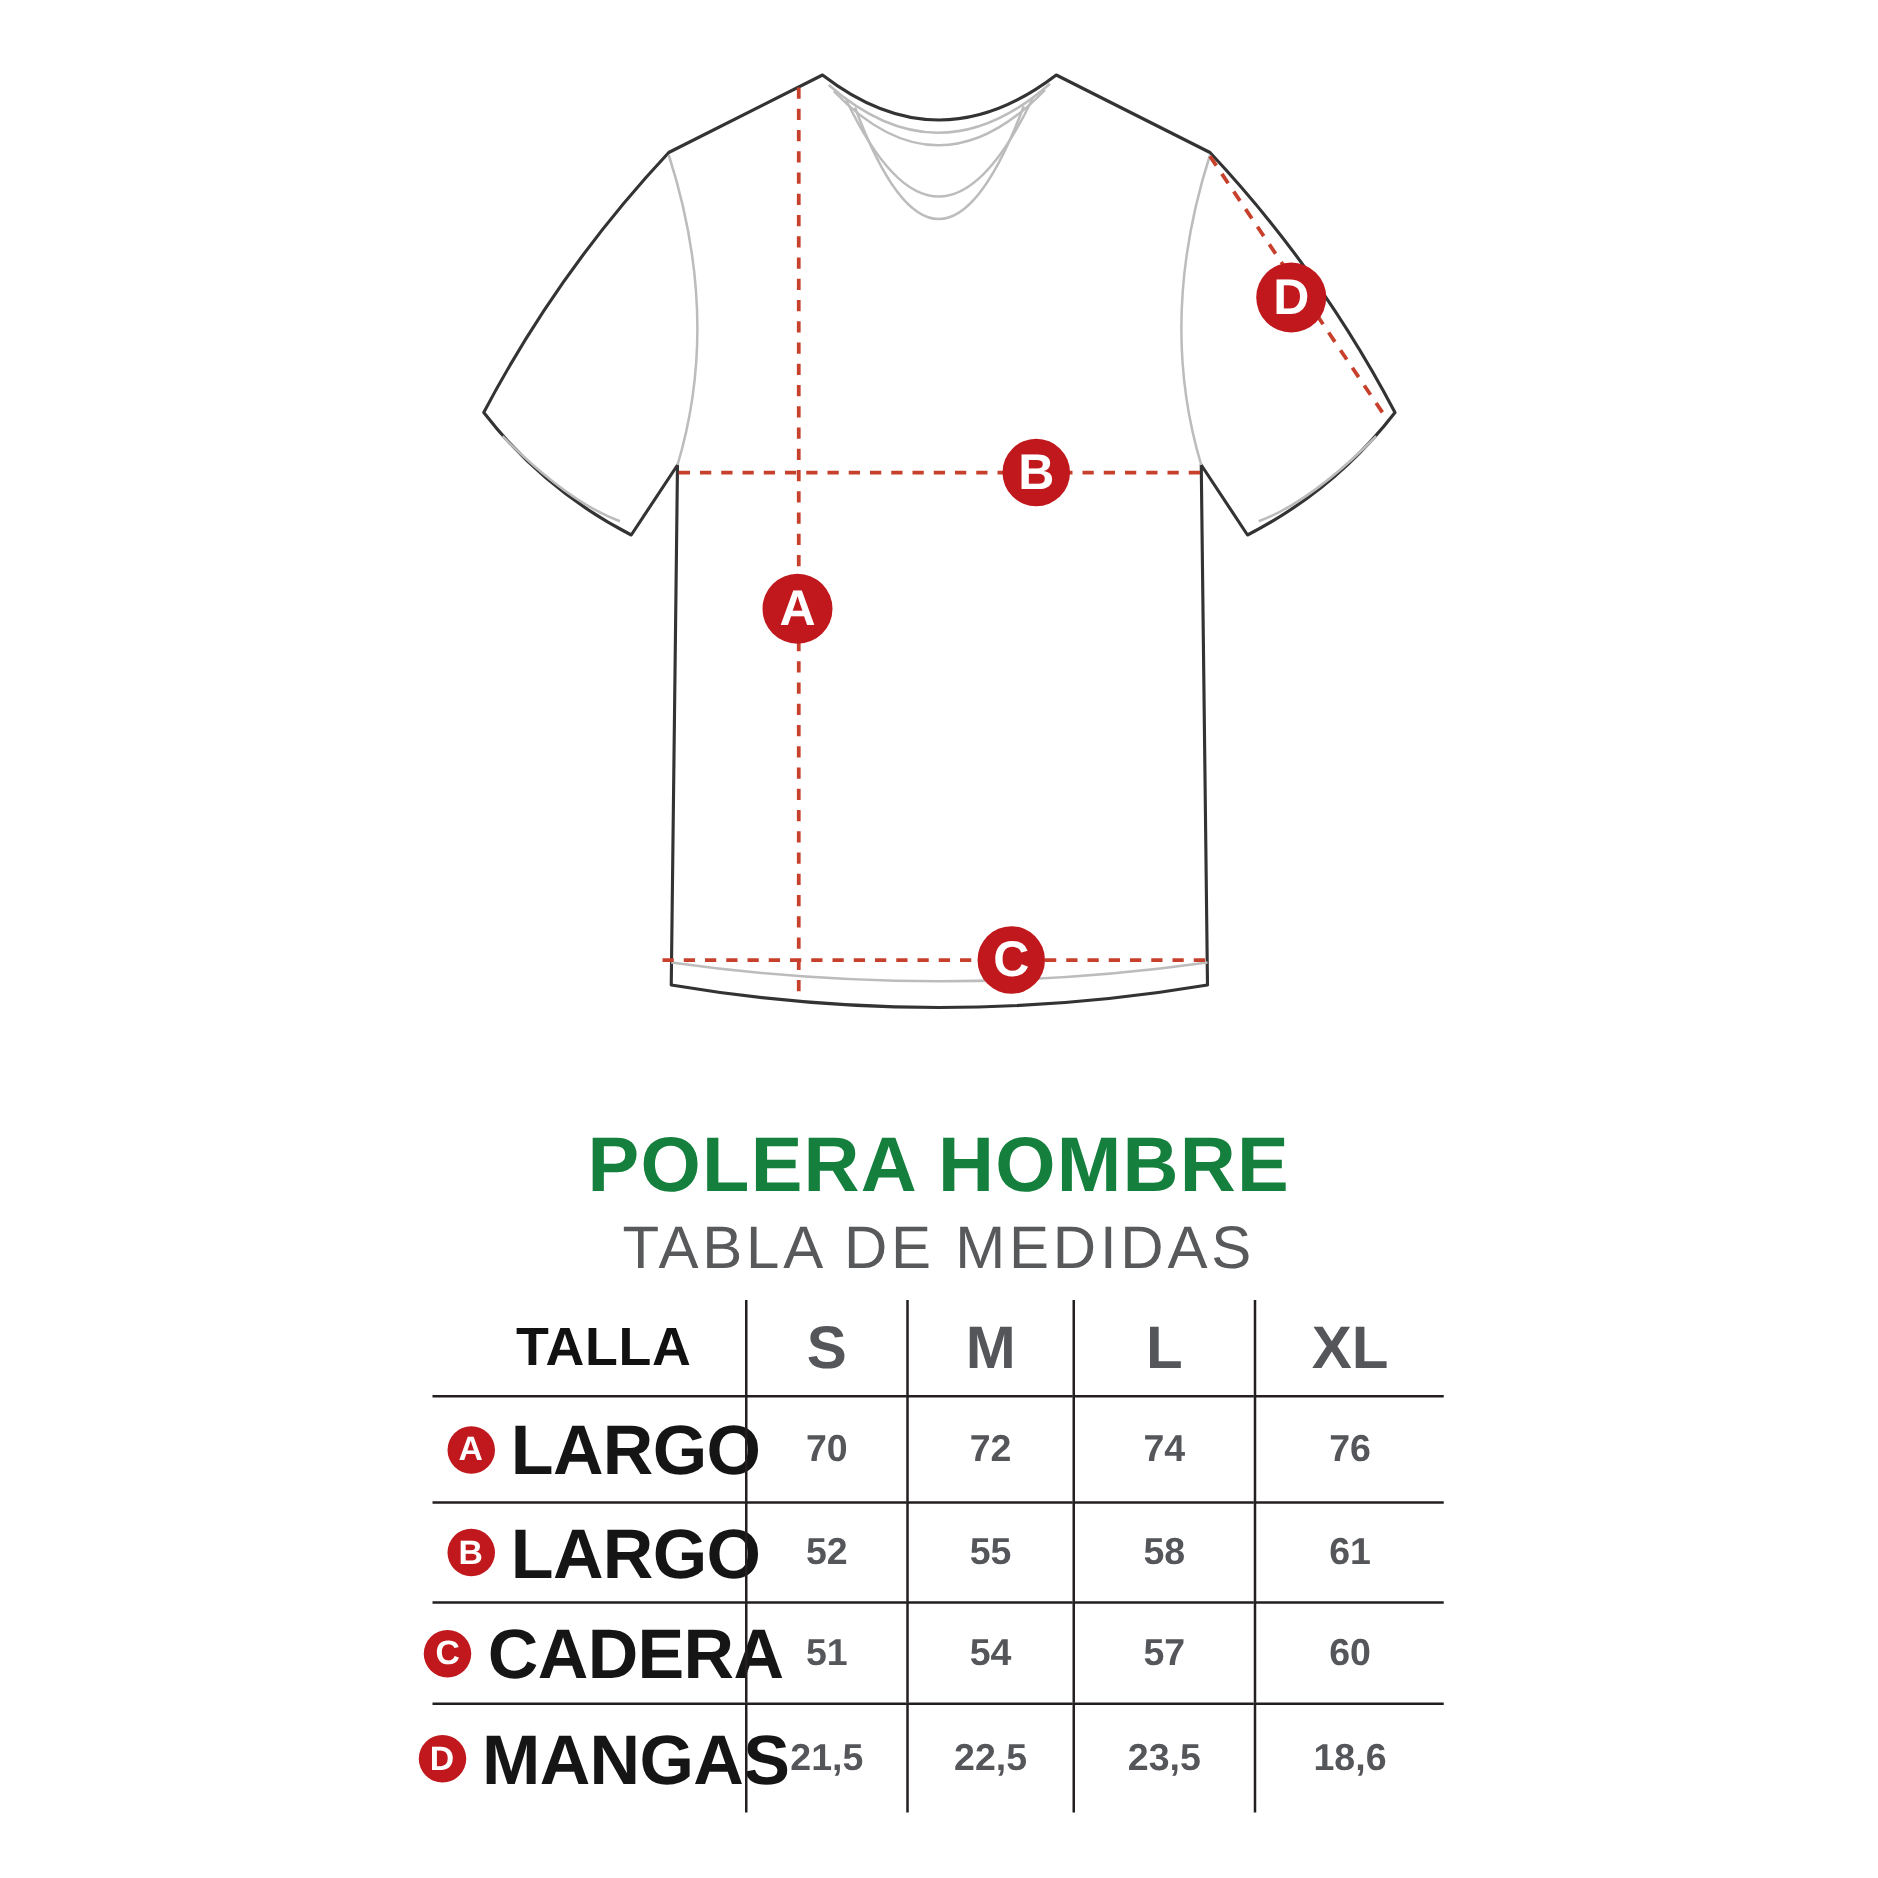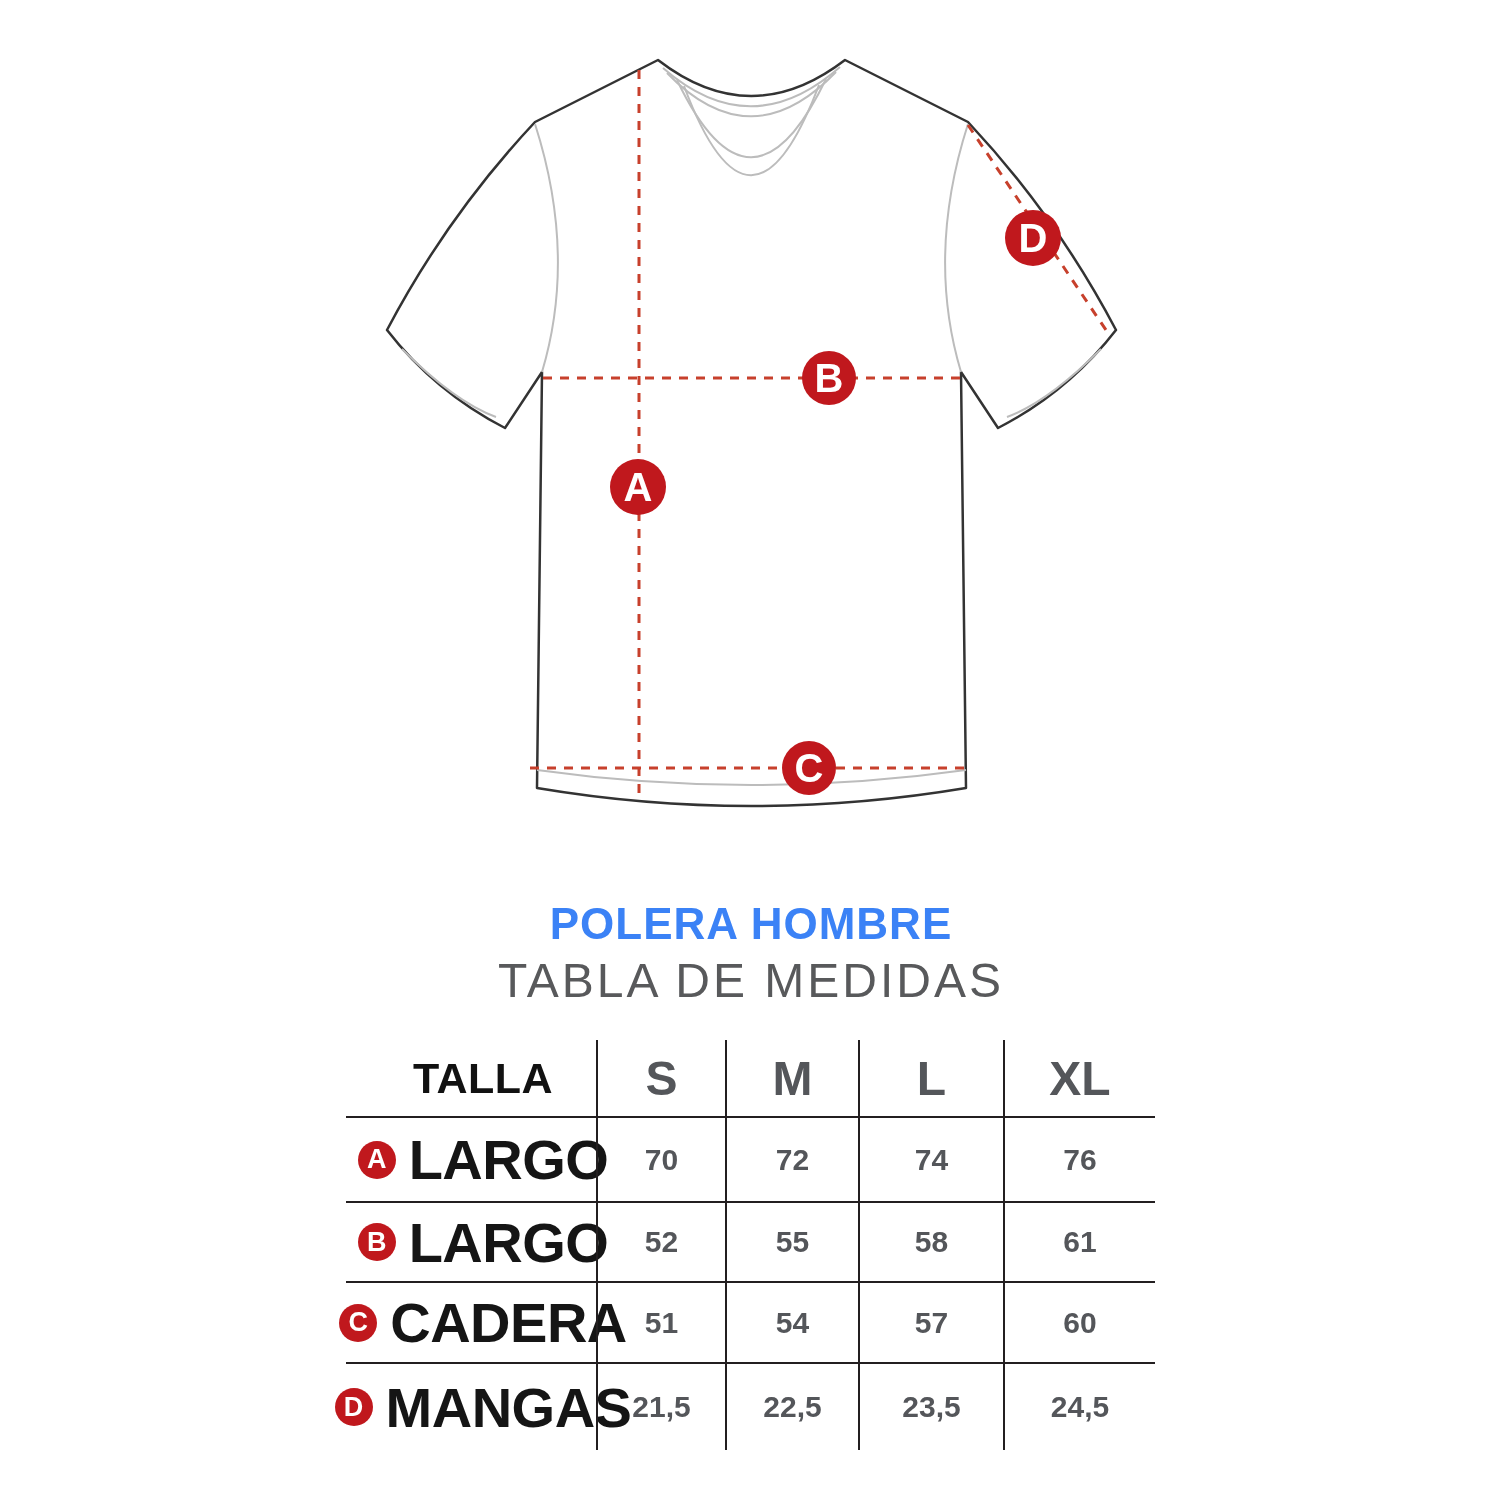--- a/index.html
+++ b/index.html
@@ -8,21 +8,21 @@
     background:#ffffff;
     position:relative;
     overflow:hidden;
     font-family:"Liberation Sans", sans-serif;
   }
   .diagram-svg{position:absolute;left:0;top:0;}
 
   
   .titles{position:absolute;left:0;top:902px;width:100%;text-align:center;}
   .title{
-    font-size:44px;font-weight:700;color:#3b82f6;
+    font-size:62px;font-weight:700;color:#15803d;
     letter-spacing:1px;line-height:1;
   }
   .subtitle{
     margin-top:11px;
     font-size:48px;font-weight:400;color:#58595b;
     letter-spacing:3px;line-height:1;
   }
 
   
   .size-table{
@@ -176,16 +176,16 @@
   <div class="cell vline hline">
     <span class="value">21,5</span>
   </div>
   <div class="cell vline hline">
     <span class="value">22,5</span>
   </div>
   <div class="cell vline hline">
     <span class="value">23,5</span>
   </div>
   <div class="cell vline hline">
-    <span class="value">24,5</span>
+    <span class="value">18,6</span>
   </div>
 
 </div>
 
 </body></html>

